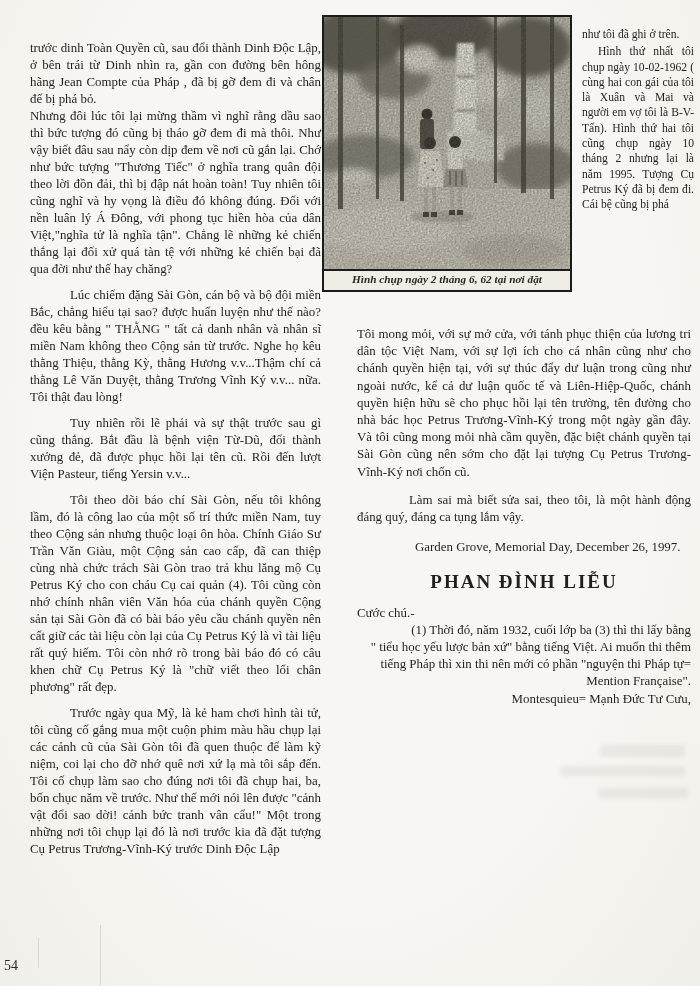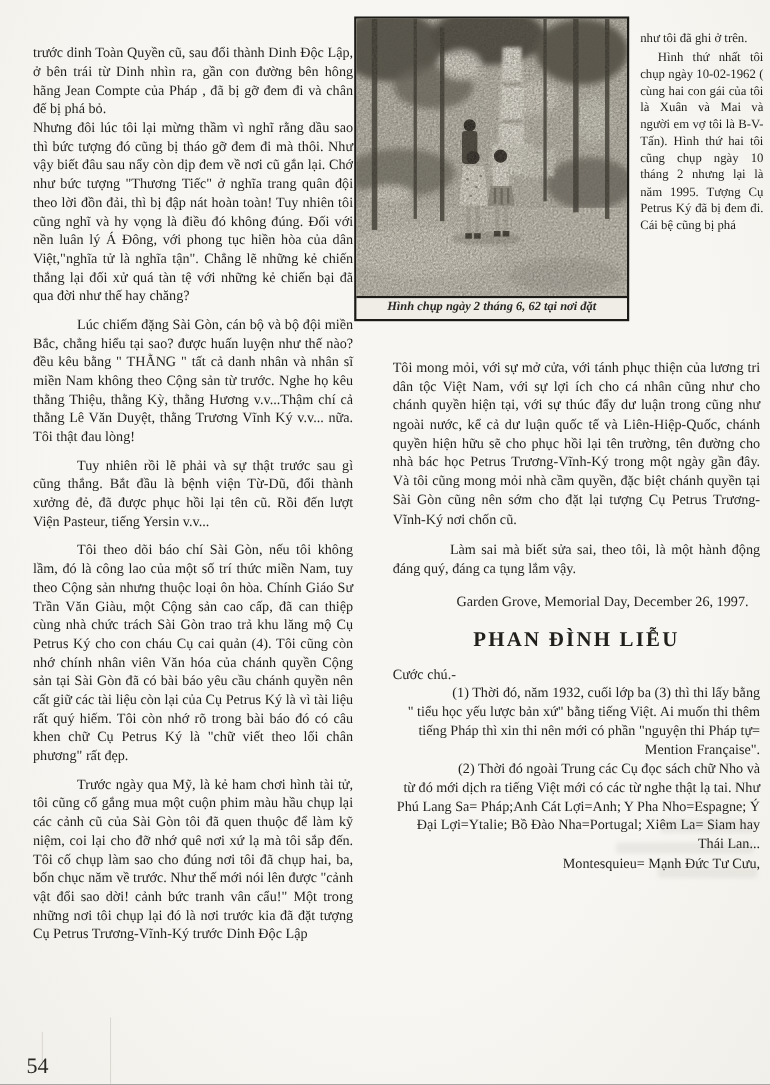--- a/index.html
+++ b/index.html
@@ -39,21 +39,21 @@
   .indent-lg{text-indent:52px;}
   #dateline{margin-top:13px;padding-left:58px;text-align:left;}
   #author-heading{
     margin:17px 0 13px 0;text-align:center;font-weight:bold;
     font-size:19px;letter-spacing:2px;text-indent:0;
   }
   #footnote-label{margin-top:14px;text-align:left;}
   .fn-line{text-align:right;}
 
   #page-number{
-    position:absolute;left:24px;top:958px;font-size:20px;color:#2a2823;
+    position:absolute;left:4px;top:958px;font-size:14px;color:#2a2823;
   }
   
   .bleed{position:absolute;background:rgba(110,104,92,.09);filter:blur(2px);border-radius:3px;}
   .crease{position:absolute;background:rgba(110,104,92,.18);width:1px;filter:blur(.6px);}
 </style>
 </head>
 <body>
 
 <div class="page">
 
@@ -156,21 +156,20 @@
     <p class="gap indent-sm">Hình thứ nhất tôi chụp ngày 10-02-1962 ( cùng hai con gái của tôi là Xuân và Mai và người em vợ tôi là B-V-Tấn).  Hình thứ hai tôi cũng chụp ngày 10 tháng 2 nhưng lại là năm 1995. Tượng Cụ Petrus Ký đã bị đem đi. Cái bệ cũng bị phá</p>
   </div>
 
   <div class="col" id="right-col">
     <p class="gap">Tôi mong mỏi, với sự mở cửa, với tánh phục thiện của lương tri dân tộc Việt Nam, với sự lợi ích cho cá nhân cũng như cho chánh quyền hiện tại, với sự thúc đẩy dư luận trong cũng như ngoài nước, kể cả dư luận quốc tế và Liên-Hiệp-Quốc, chánh quyền hiện hữu sẽ cho phục hồi lại tên trường, tên đường cho nhà bác học  Petrus Trương-Vĩnh-Ký trong một ngày gần đây. Và tôi cũng mong mỏi nhà cầm quyền, đặc biệt chánh quyền  tại Sài Gòn cũng nên sớm cho đặt lại tượng Cụ Petrus Trương-Vĩnh-Ký nơi chốn cũ.</p>
     <p class="gap indent-lg">Làm sai mà biết sửa sai, theo tôi, là một hành động đáng quý, đáng ca tụng lắm vậy.</p>
     <p id="dateline">Garden Grove, Memorial Day, December 26, 1997.</p>
     <p id="author-heading">PHAN ĐÌNH LIỄU</p>
     <p id="footnote-label">Cước chú.-</p>
     <p class="indent-lg fn-line">(1) Thời đó, năm 1932, cuối lớp ba (3) thì thi lấy bằng " tiểu học yếu lược bản xứ" bằng tiếng Việt. Ai muốn thi thêm tiếng Pháp thì xin thi nên mới có phần "nguyện thi Pháp tự= Mention Française".</p>
-    <p class="indent-lg fn-line">(2) Thời đó ngoài Trung các Cụ đọc sách chữ Nho và từ đó mới dịch ra tiếng Việt mới có các từ nghe thật lạ tai. Như Phú Lang Sa= Pháp;Anh Cát Lợi=Anh; Y Pha Nho=Espagne; Ý Đại Lợi=Ytalie; Bồ Đào Nha=Portugal; Xiêm La= Siam hay Thái Lan...</p>
     <p class="fn-line">Montesquieu= Mạnh Đức Tư Cưu,</p>
   </div>
 
   <div id="page-number">54</div>
 
   <div class="bleed" style="left:600px;top:745px;width:85px;height:12px;"></div>
   <div class="bleed" style="left:560px;top:766px;width:125px;height:10px;"></div>
   <div class="bleed" style="left:598px;top:788px;width:90px;height:10px;"></div>
   <div class="crease" style="left:100px;top:925px;height:61px;"></div>
   <div class="crease" style="left:38px;top:938px;height:30px;"></div>

